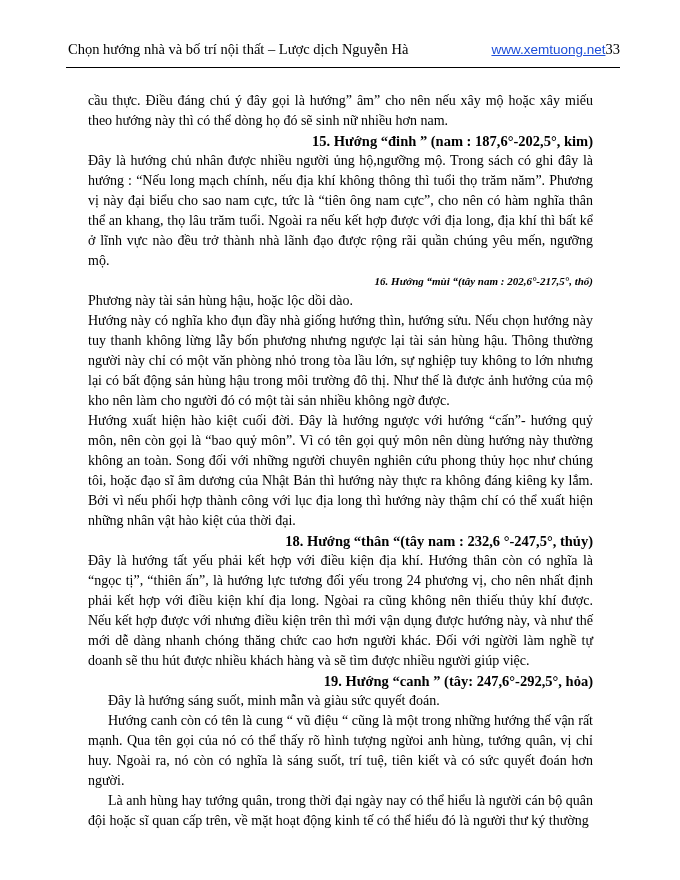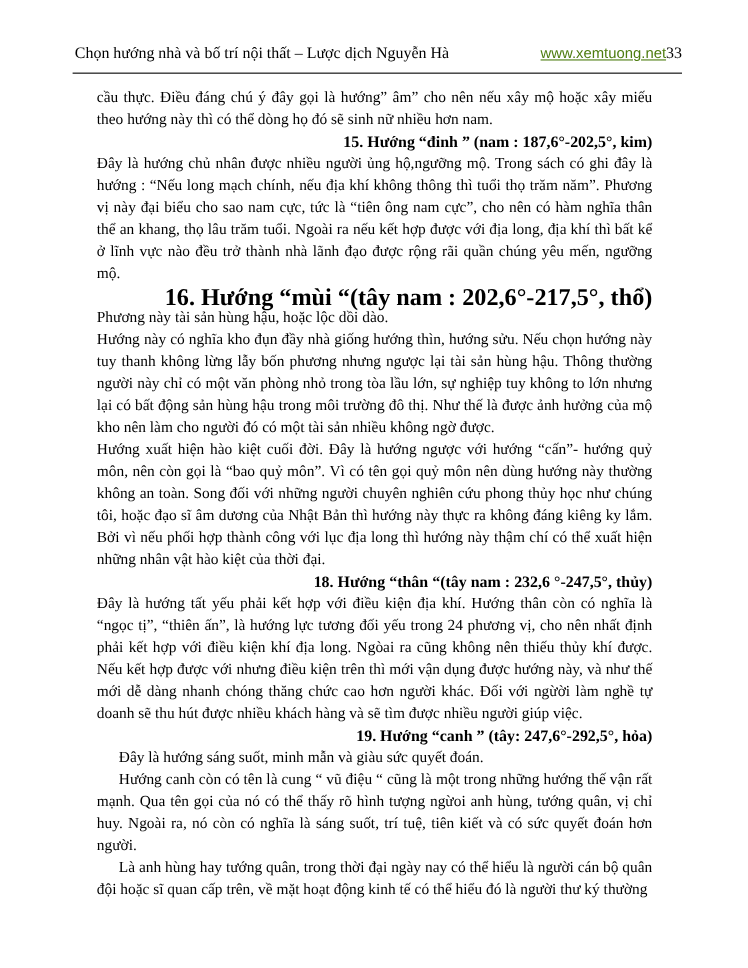--- a/index.html
+++ b/index.html
@@ -27,50 +27,51 @@
     font-size: 14.5px;
     line-height: 18px;
     white-space: nowrap;
   }
   .h-title {
     flex: 1 1 auto;
   }
   .h-link {
     font-family: "Liberation Sans", sans-serif;
     font-size: 13.5px;
-    color: #4d7c0f;
+    color: #1d4ed8;
     text-decoration: underline;
     cursor: pointer;
   }
   .h-page {
     font-size: 14.5px;
   }
   .rule {
     border: none;
     border-top: 1.4px solid #000000;
     margin: 8px 60px 0 66px;
   }
   .content {
-    margin: 13px 87px 0 88px;
+    margin: 23px 87px 0 88px;
     font-size: 14px;
     line-height: 20px;
     text-align: justify;
   }
   .content p {
     margin: 0;
   }
   .heading {
     font-weight: bold;
     font-size: 14.5px;
     margin: 1px 0;
     text-align: right;
   }
   .heading-lg {
-    font-size: 22px;
+    font-size: 11px;
     margin: 3px 0 2px 0;
+    font-style: italic;
   }
   .indent {
     text-indent: 20px;
   }
 </style>
 </head>
 <body>
 
 <div class="page">
 

